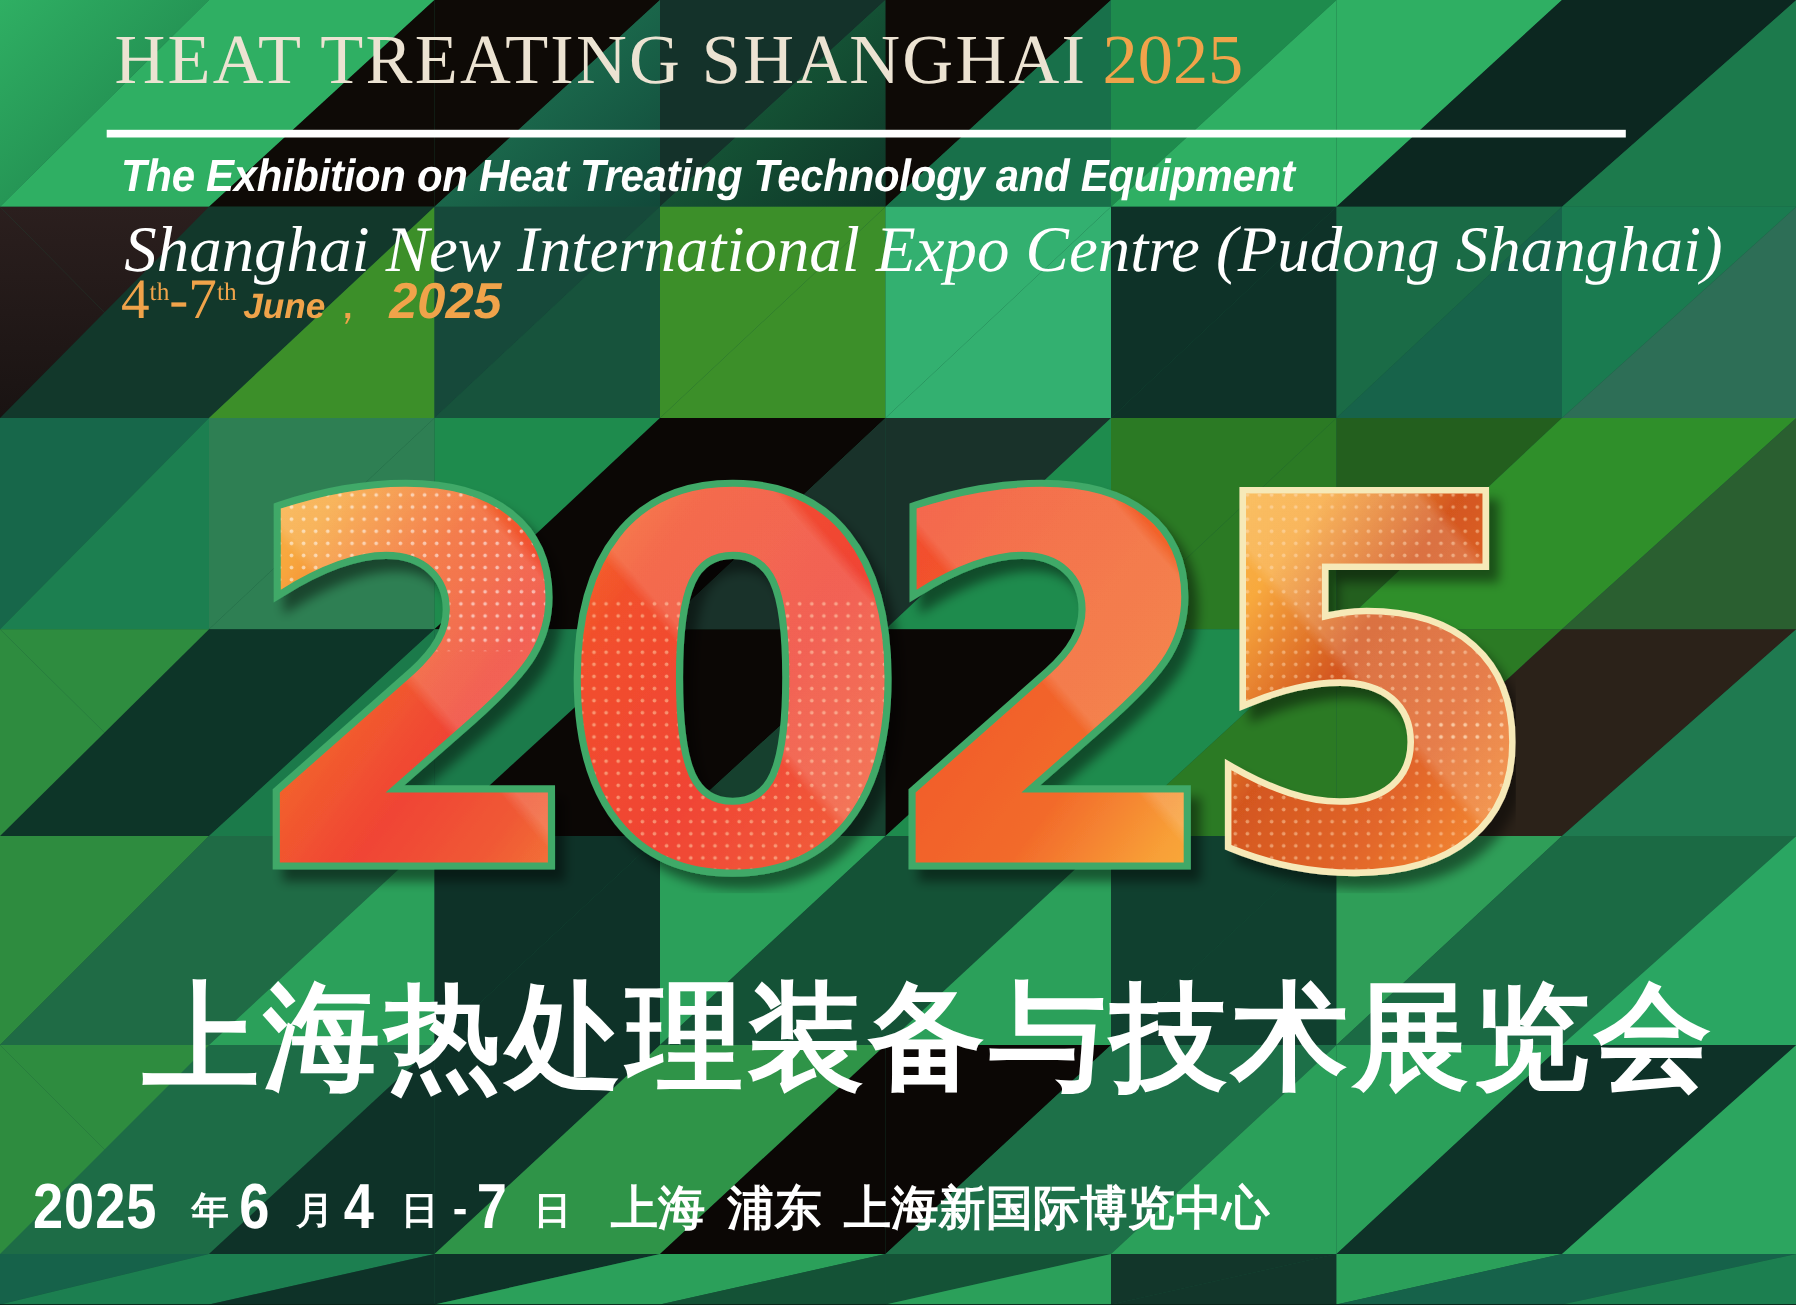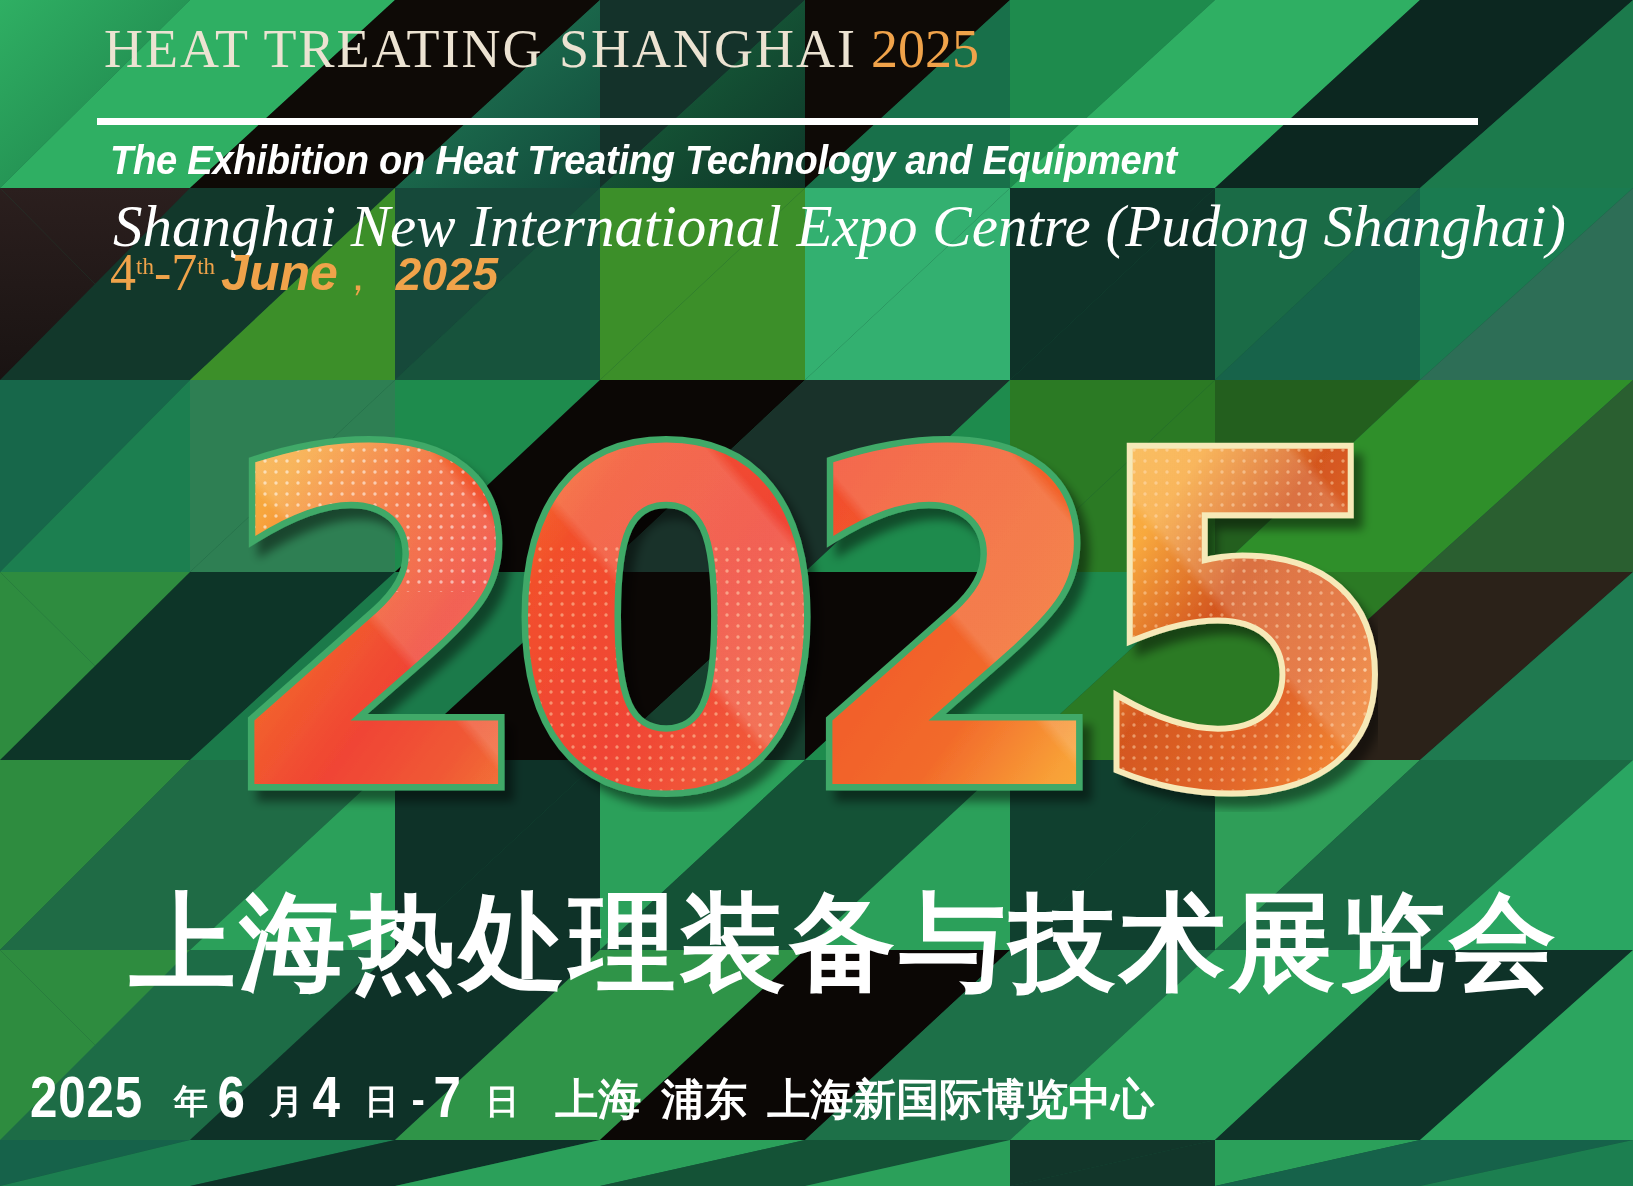--- a/index.html
+++ b/index.html
@@ -30,21 +30,21 @@
     top: 0;
     width: 1633px;
     z-index: 5;
   }
   .title-line {
     position: absolute;
     left: 104px;
     top: 22px;
     white-space: nowrap;
     font-family: "Liberation Serif", serif;
-    font-size: 54px;
+    font-size: 64px;
     line-height: 1.0;
     letter-spacing: 1.5px;
     color: #ece3d2;
     font-weight: 400;
   }
   .title-main {
     color: #ece3d2;
     letter-spacing: 2px;
   }
   .title-year {
@@ -101,21 +101,21 @@
   .dateline sup {
     font-size: 0.50em;
     vertical-align: super;
     font-family: "Liberation Serif", serif;
     text-align: right;
   }
   .dateline .dmonth {
     font-family: "Liberation Sans", sans-serif;
     font-style: italic;
     font-weight: 700;
-    font-size: 50px;
+    font-size: 32px;
     margin-left: 6px;
   }
   .dateline .dcomma {
     font-family: "Liberation Sans", sans-serif;
     font-size: 40px;
   }
   .dateline .dyear {
     font-family: "Liberation Sans", sans-serif;
     font-style: italic;
     font-weight: 700;

